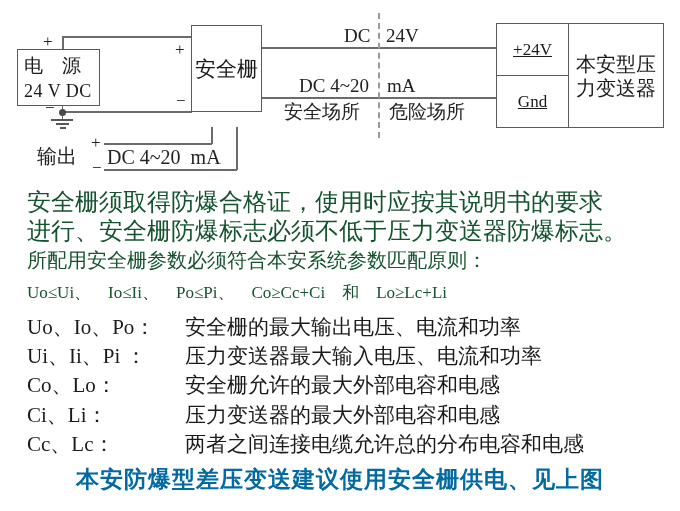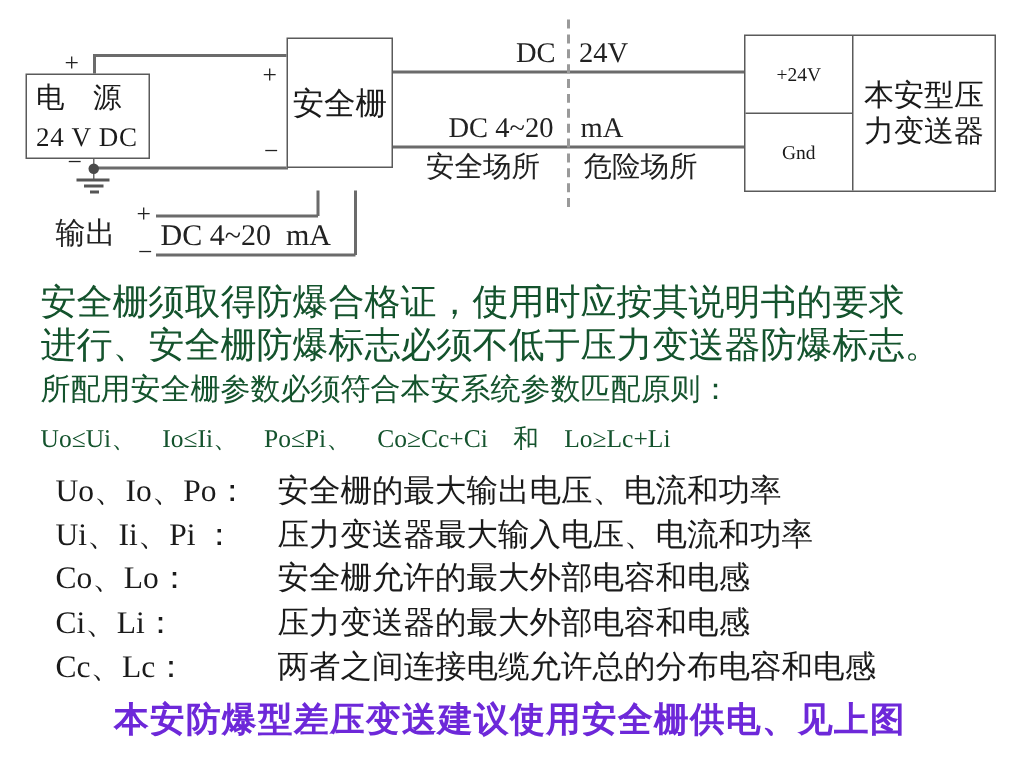--- a/index.html
+++ b/index.html
@@ -15,33 +15,33 @@
   
   #powerbox{left:17px;top:49px;width:83px;height:57px;padding:3px 6px 8px 6px;}
   #powerbox .r1{display:flex;justify-content:space-between;font-size:19px;line-height:26px;}
   #powerbox .r2{font-size:18px;line-height:24px;letter-spacing:.5px;white-space:pre;}
   
   #barrier{left:191px;top:25px;width:71px;height:87px;display:flex;align-items:center;justify-content:center;}
   #barrier span{font-size:21px;}
   
   #trans{left:496px;top:23px;width:168px;height:105px;display:flex;}
   #trans .leftcol{width:72px;border-right:1.5px solid #5a5a5a;display:flex;flex-direction:column;box-sizing:border-box;}
-  #trans .cell{flex:1;display:flex;align-items:center;justify-content:center;font-size:13px;}
+  #trans .cell{flex:1;display:flex;align-items:center;justify-content:center;font-size:17px;text-decoration:underline;}
   #trans .cell.top{border-bottom:1.5px solid #5a5a5a;}
   #trans .rightcol{flex:1;display:flex;flex-direction:column;align-items:center;justify-content:center;font-size:20px;line-height:24px;}
   
   .note{position:absolute;left:27px;white-space:pre;color:#14532d;}
   .n24{font-size:24px;line-height:1.1;}
   .n20{font-size:20px;line-height:1.1;}
   .n21{font-size:17px;line-height:1.1;}
-  .defrow .term{position:absolute;left:27px;font-size:21px;white-space:pre;margin-left:10px;}
+  .defrow .term{position:absolute;left:27px;font-size:21px;white-space:pre;}
   .defrow .desc{position:absolute;left:185px;font-size:21px;white-space:pre;}
   #footer{position:absolute;left:0;top:464px;width:680px;text-align:center;
           font-family:"DejaVu Sans","Liberation Sans",sans-serif;
-          font-weight:bold;font-size:23px;letter-spacing:1px;color:#6d28d9;}
+          font-weight:bold;font-size:23px;letter-spacing:1px;color:#0369a1;}
 </style>
 </head>
 <body>
 
 <div id="stage">
 
   <div class="wire" style="left:62px;top:36px;width:130px;height:1.5px"></div>
   <div class="wire" style="left:62px;top:36px;width:1.5px;height:14px"></div>
   <div class="wire" style="left:62px;top:111px;width:130px;height:1.5px"></div>
   <div class="wire" style="left:61.5px;top:105px;width:1.5px;height:15px"></div>

